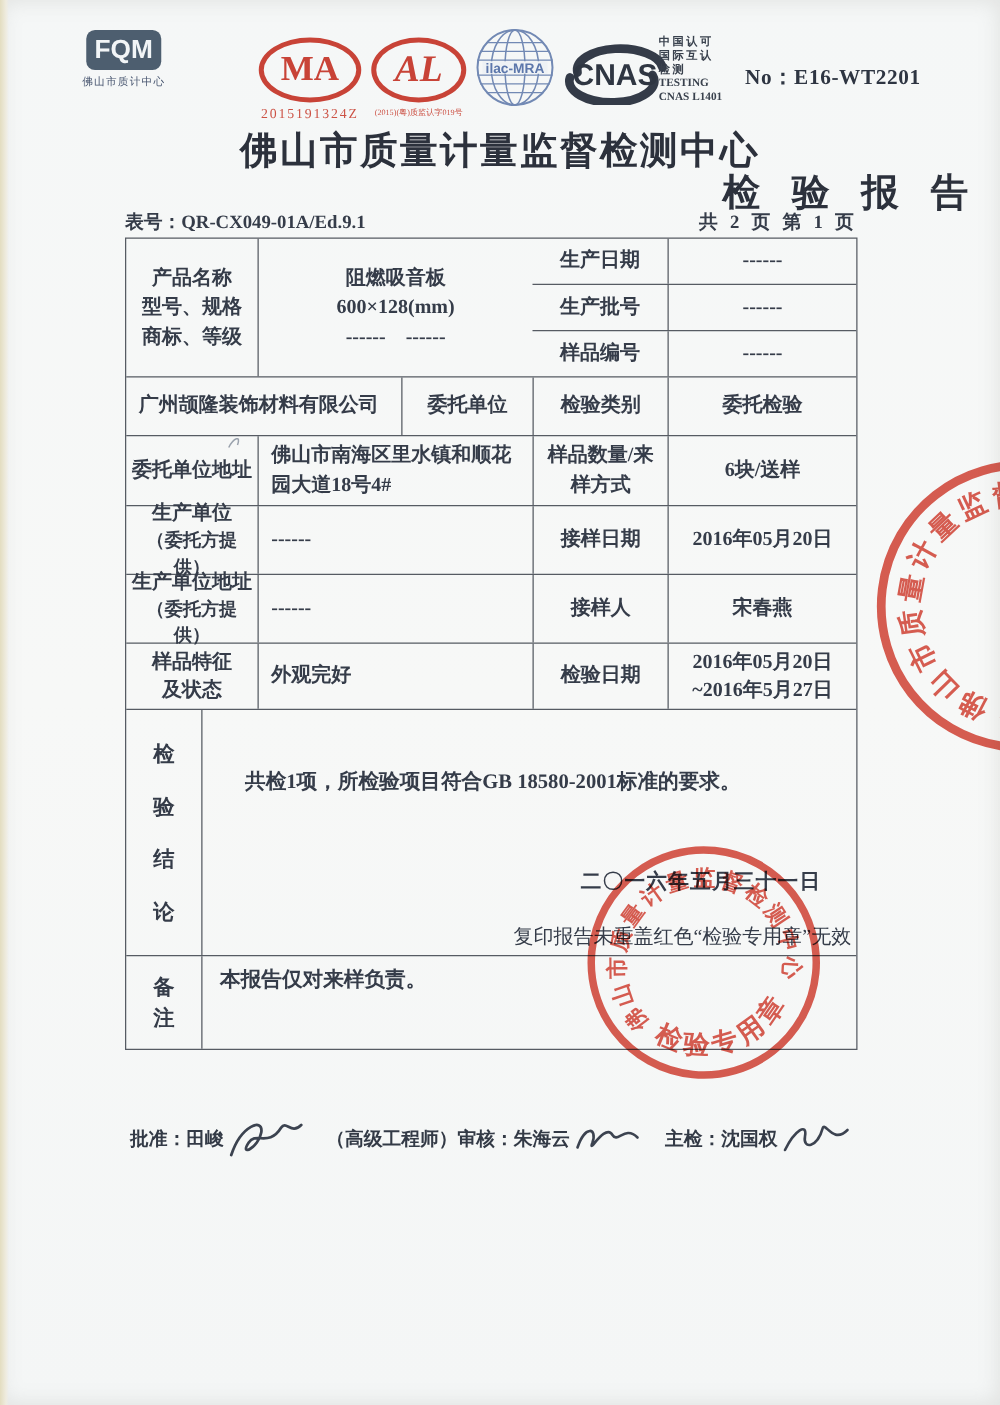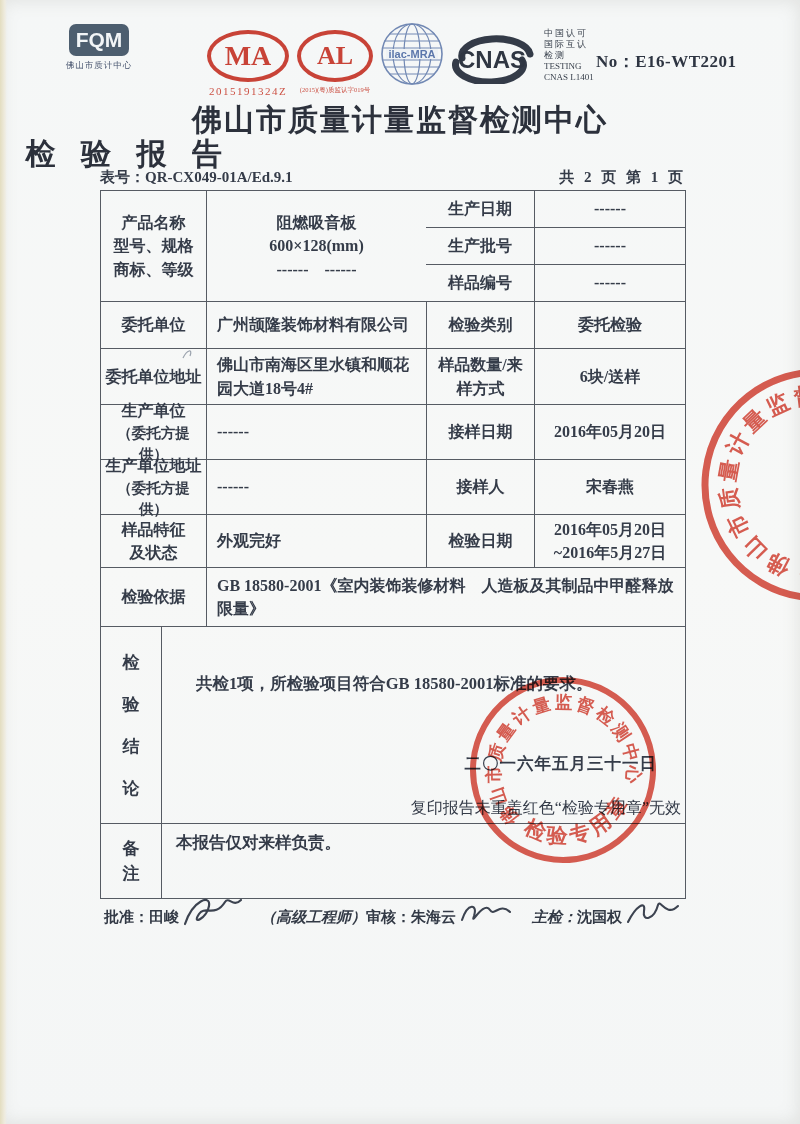--- a/index.html
+++ b/index.html
@@ -21,35 +21,35 @@
     font-size:21px; line-height:32px; letter-spacing:0; }
   .fqm-cap { margin-top:4px; font-size:8.5px; color:#42506b; font-weight:normal; letter-spacing:1px; }
 
   .oval-logo { position:absolute; text-align:center; color:#c84337; }
   .oval { display:inline-block; border:4px solid #c84337; border-radius:50%;
     font-weight:800; font-family:"Liberation Serif",serif; color:#c84337; }
   .cma { left:203px; top:30px; width:90px; }
   .cma .oval { width:82px; height:52px; font-size:28px; line-height:44px; letter-spacing:0; }
   .cma-cap { margin-top:3px; font-size:11px; letter-spacing:1.5px; color:#cc5144; }
   .cal { left:293px; top:30px; width:84px; }
-  .cal .oval { width:76px; height:52px; font-size:26px; line-height:44px; }
+  .cal .oval { width:76px; height:52px; font-size:30px; line-height:44px; font-style:italic; }
   .cal-cap { margin-top:4px; font-size:6.5px; color:#cc5144; letter-spacing:0; }
 
   .ilac { position:absolute; left:379px; top:21px; }
   .cnas { position:absolute; left:448px; top:32px; }
-  .cnas-lines { position:absolute; left:544px; top:28px; font-size:9px; line-height:11px;
-    color:#39414d; font-weight:normal; }
+  .cnas-lines { position:absolute; left:527px; top:28px; font-size:9px; line-height:11px;
+    color:#39414d; font-weight:bold; }
   .cnas-lines .zh { letter-spacing:2px; }
   .report-no { position:absolute; left:596px; top:50px; font-size:17px; font-weight:bold;
     color:#2e3542; letter-spacing:.5px; }
 
   
   .org-title { position:absolute; left:0; top:100px; width:100%; text-align:center;
     font-size:30px; font-weight:bold; color:#2c313c; letter-spacing:2px; }
-  .doc-title { position:absolute; left:0; top:134px; width:100%; text-align:left;
+  .doc-title { position:absolute; left:0; top:134px; width:100%; text-align:right;
     font-size:30px; font-weight:bold; color:#2c313c; letter-spacing:.85em; padding-left:.85em; }
   .form-row { position:absolute; left:100px; top:168px; width:586px; font-size:15px;
     font-weight:bold; color:#353c49; display:flex; justify-content:space-between; }
   .form-row .pg { letter-spacing:3px; }
 
   
   .tbl { position:absolute; left:100px; top:190px; width:586px; border:1.6px solid #565b63;
     z-index:2; }
   .trow { display:flex; border-top:1.4px solid #565b63; }
   .trow:first-child { border-top:none; }
@@ -76,23 +76,23 @@
   .vlabel { width:60px; flex:none; display:flex; flex-direction:column; align-items:center;
     justify-content:space-around; font-size:17px; font-weight:bold; padding:14px 0; }
   .wide { flex:1; border-left:1.4px solid #565b63; position:relative; }
   .concl-text { position:absolute; left:34px; top:46px; font-size:16.5px; font-weight:bold; }
   .concl-date { position:absolute; right:28px; top:126px; font-size:16.5px; font-weight:bold; letter-spacing:1px; }
   .concl-note { position:absolute; right:4px; top:161px; font-size:16px; font-weight:normal;margin-top:10px; }
   .remark-text { position:absolute; left:14px; top:8px; font-size:16.5px; font-weight:bold; }
 
   
   .sigrow { position:absolute; left:104px; top:902px; width:582px; display:flex;
-    align-items:center; font-size:15px; font-weight:bold; color:#333a46; z-index:3; }
+    font-size:15px; font-weight:bold; color:#333a46; z-index:3; }
   .sig-svg { margin:-10px 2px 0 2px; }
-  .gap1{margin-left:14px;font-style:italic;} .gap2{}
+  .gap1{margin-left:14px;} .gap2{}
 
   
   .stamp { position:absolute; mix-blend-mode:multiply; opacity:.88; z-index:4; pointer-events:none; }
   .stamp-mid { left:463px; top:670px; transform:rotate(-16deg); }
   .stamp-edge { left:693px; top:360px; transform:rotate(-38deg); }
   .pen-mark { position:absolute; left:180px; top:346px; z-index:3; }
 </style>
 </head>
 <body>
 
@@ -174,22 +174,22 @@
           <div class="cell c4">------</div>
         </div>
         <div class="prod-sub">
           <div class="cell c3">样品编号</div>
           <div class="cell c4">------</div>
         </div>
       </div>
     </div>
 
     <div class="trow h47">
+      <div class="cell c2 left">广州颉隆装饰材料有限公司</div>
       <div class="cell c1">委托单位</div>
-      <div class="cell c2 left">广州颉隆装饰材料有限公司</div>
       <div class="cell c3">检验类别</div>
       <div class="cell c4">委托检验</div>
     </div>
 
     <div class="trow h56">
       <div class="cell c1">委托单位地址</div>
       <div class="cell c2 left">佛山市南海区里水镇和顺花园大道18号4#</div>
       <div class="cell c3">样品数量/来样方式</div>
       <div class="cell c4">6块/送样</div>
     </div>
@@ -220,24 +220,20 @@
         <div>及状态</div>
       </div>
       <div class="cell c2 left">外观完好</div>
       <div class="cell c3">检验日期</div>
       <div class="cell c4 stack">
         <div>2016年05月20日</div>
         <div>~2016年5月27日</div>
       </div>
     </div>
 
-    <div class="trow h59">
-      <div class="cell c1">检验依据</div>
-      <div class="cell left" style="flex:1;align-items:center;">GB 18580-2001《室内装饰装修材料　人造板及其制品中甲醛释放限量》</div>
-    </div>
 
     <div class="trow h197">
       <div class="vlabel">
         <span>检</span>
         <span>验</span>
         <span>结</span>
         <span>论</span>
       </div>
       <div class="wide">
         <div class="concl-text">共检1项，所检验项目符合GB 18580-2001标准的要求。</div>

